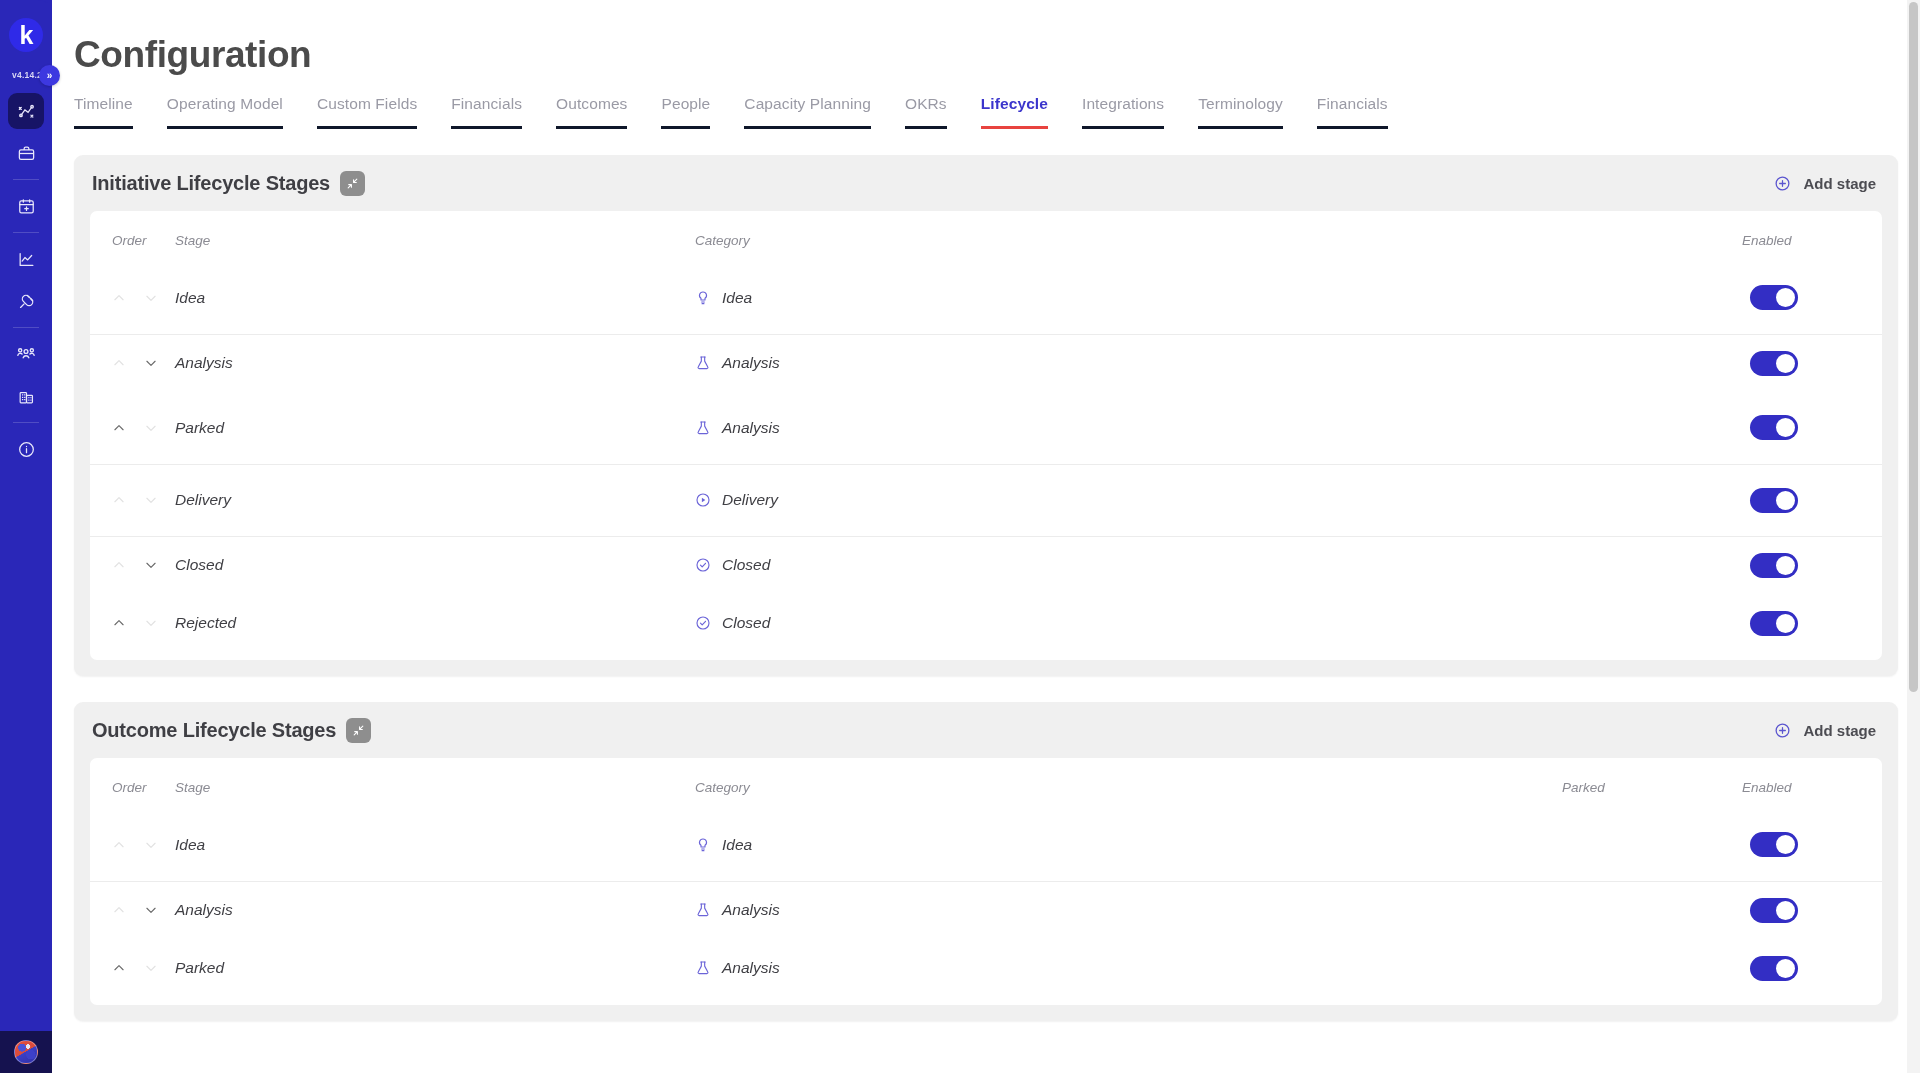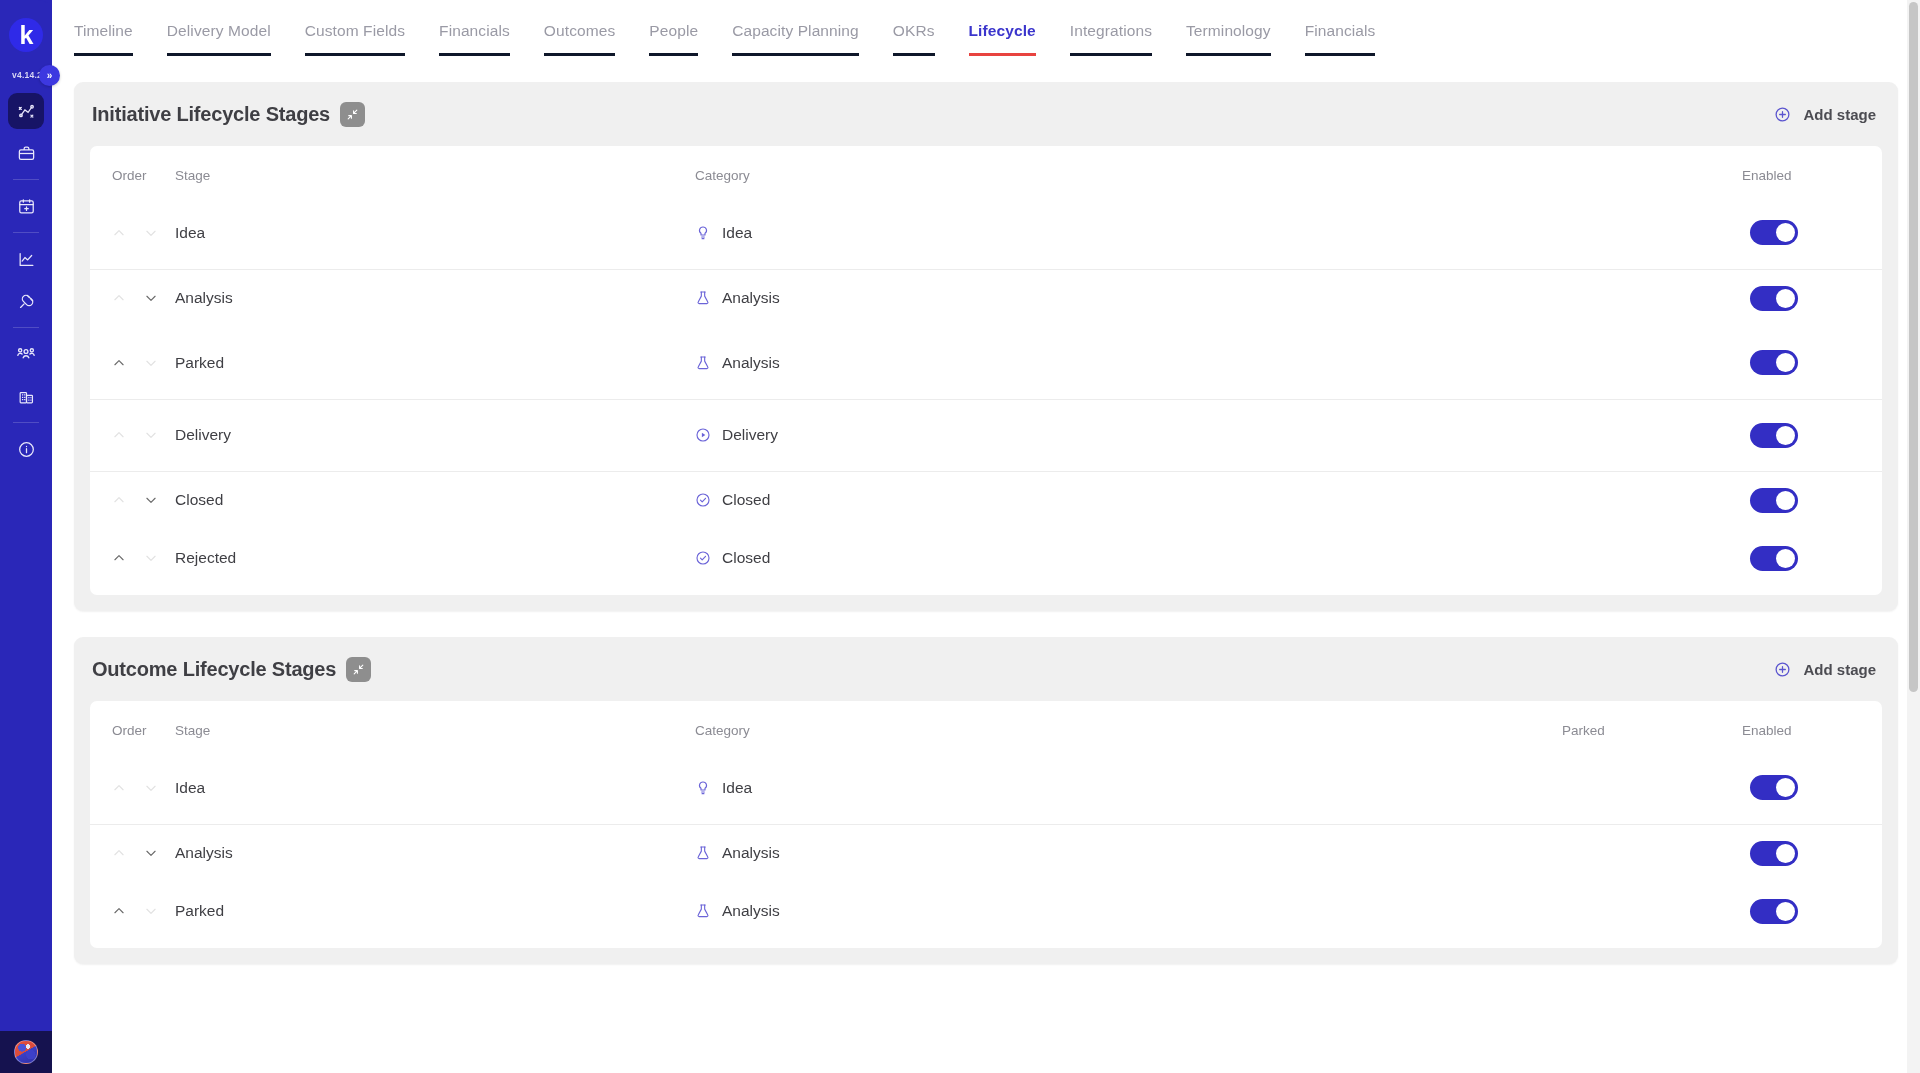--- a/index.html
+++ b/index.html
@@ -116,21 +116,21 @@
 
   
   .panel {
     margin: 26px 22px 0 22px;
     background: #f0f0f0;
     border-radius: 9px;
     box-shadow: 0 1px 2px rgba(0,0,0,.06);
     overflow: hidden;
   }
   .panel-head {
-    height: 64px;
+    height: 56px;
     display: flex; align-items: center; justify-content: space-between;
     padding: 0 22px 0 18px;
   }
   .panel-title-wrap { display: flex; align-items: center; gap: 10px; }
   .panel-title {
     font-size: 20px; font-weight: 700; color: #3f3f44;
     letter-spacing: -.2px;
   }
   .collapse-sq {
     width: 25px; height: 25px; border-radius: 6px;
@@ -145,21 +145,21 @@
   .add-stage .plus-ico { color: #5b55cf; display: flex; }
 
   .panel-body {
     background: #ffffff;
     margin: 0 16px 16px 16px;
     border-radius: 7px;
     padding: 0 0 8px 0;
   }
 
   
-  table.lc { width: 100%; border-collapse: collapse; table-layout: fixed; }
+  table.lc { width: 100%; border-collapse: collapse; table-layout: fixed; font-style: italic; }
   table.lc th {
     text-align: left;
     font-size: 13.5px; font-weight: 400; color: #8b8b93;
     padding: 22px 0 14px 0;
   }
   .col-order  { width: 85px;  padding-left: 22px !important; }
   .col-stage  { width: 520px; }
   .col-cat    { width: auto; }
   .col-color  { width: 180px; }
   .col-enabled{ width: 140px; }
@@ -315,24 +315,25 @@
 
     </div>
 
     <div class="sidebar-bottom">
       <div class="avatar"></div>
     </div>
   </div>
 
   <div class="main">
 
+    <h1 class="page-title">Configuration</h1>
 
     <div class="tabs" id="tab-bar">
         <div class="tab">Timeline</div>
-        <div class="tab">Delivery Model</div>
+        <div class="tab">Operating Model</div>
         <div class="tab">Custom Fields</div>
         <div class="tab">Financials</div>
         <div class="tab">Outcomes</div>
         <div class="tab">People</div>
         <div class="tab">Capacity Planning</div>
         <div class="tab">OKRs</div>
         <div class="tab active">Lifecycle</div>
         <div class="tab">Integrations</div>
         <div class="tab">Terminology</div>
         <div class="tab">Financials</div>

